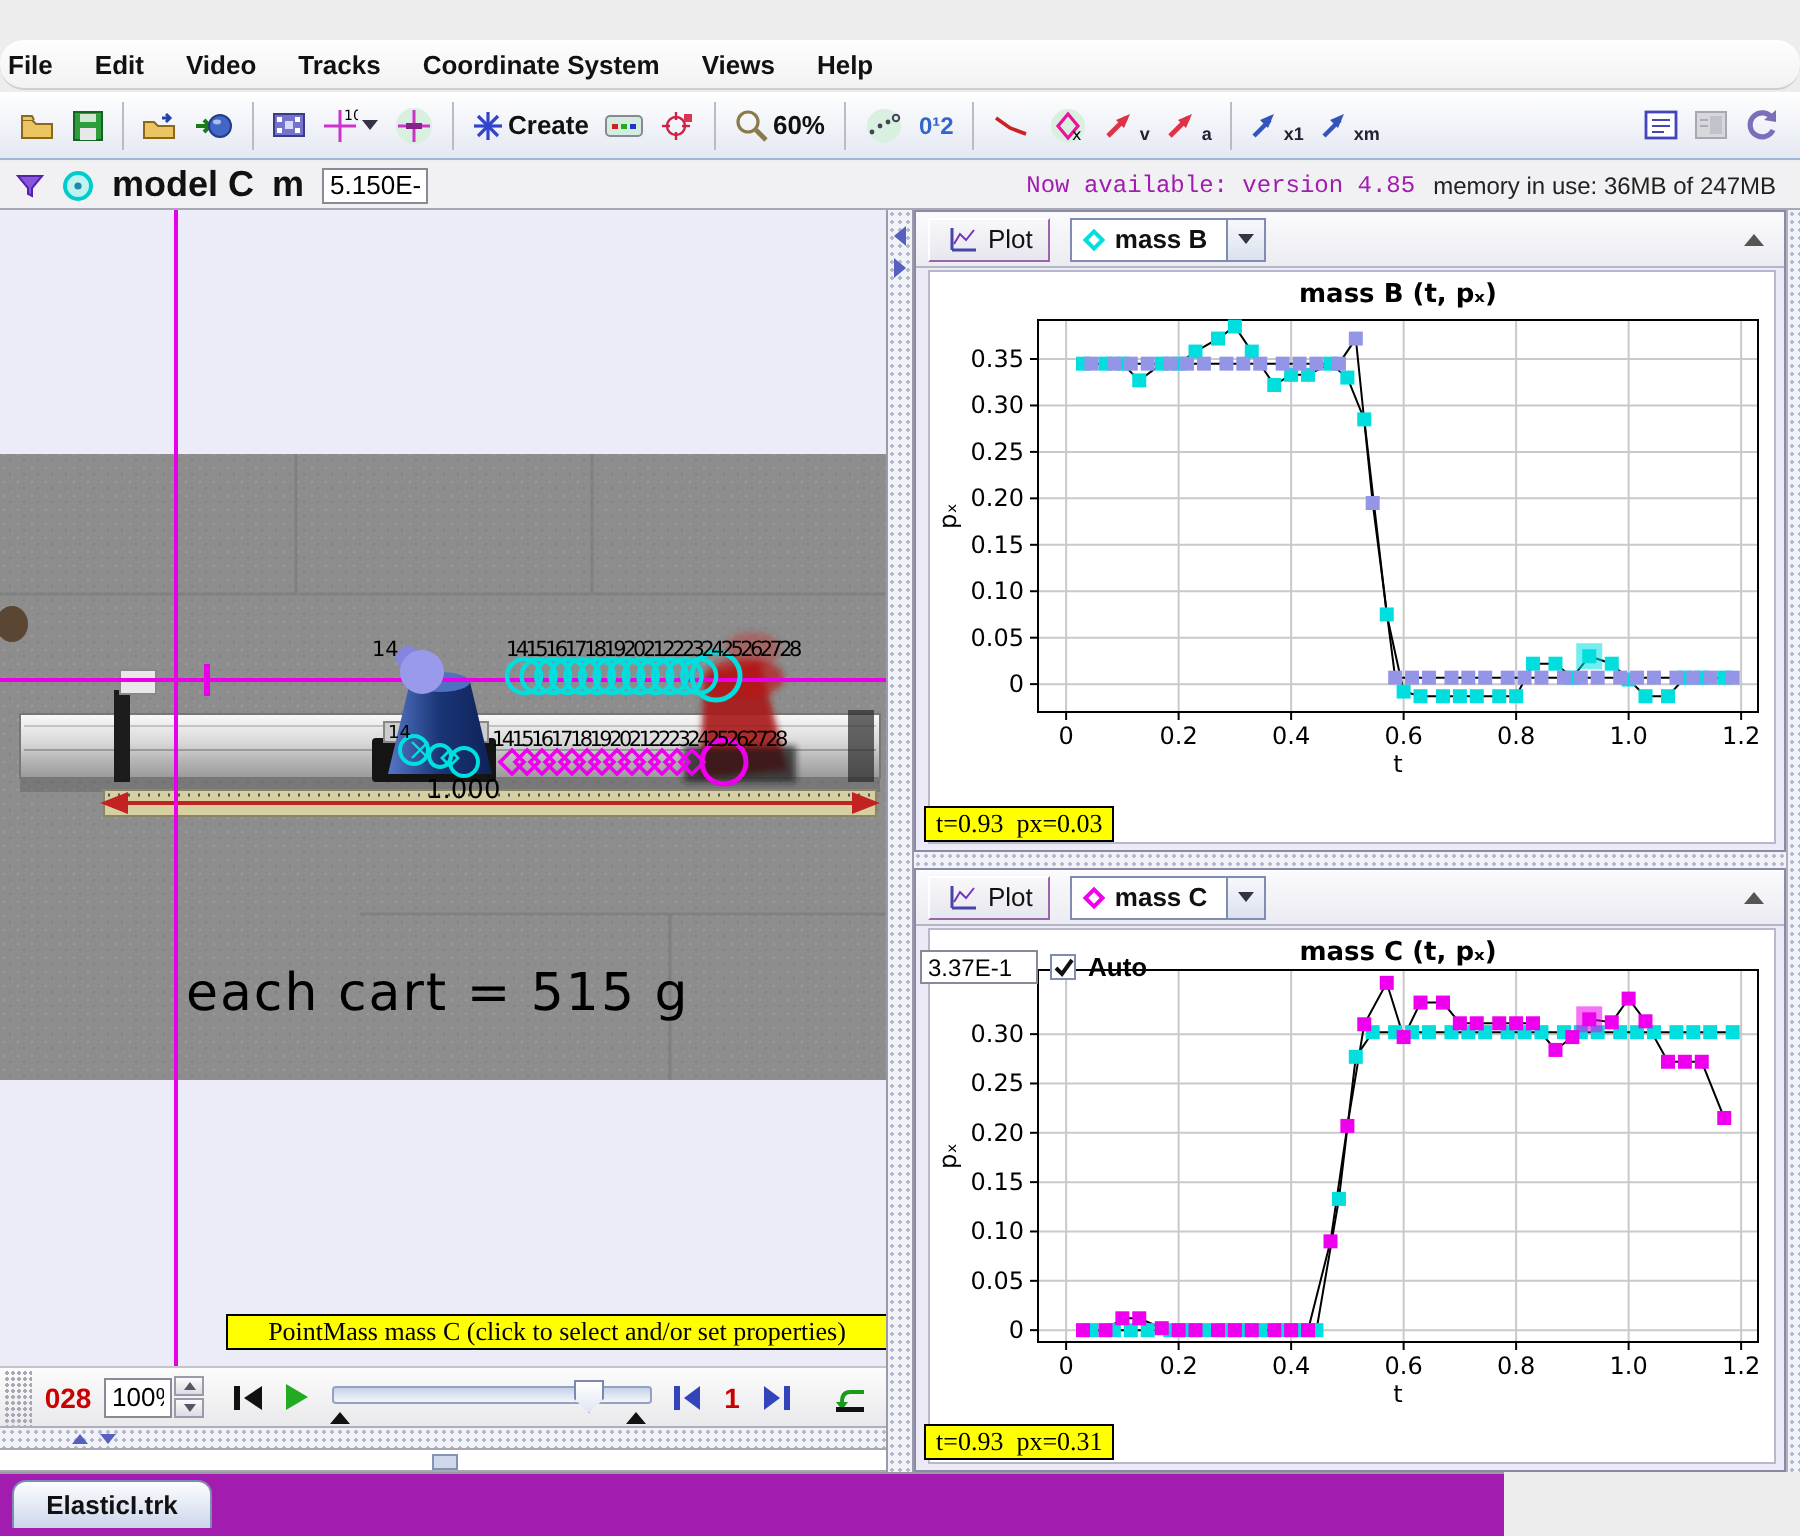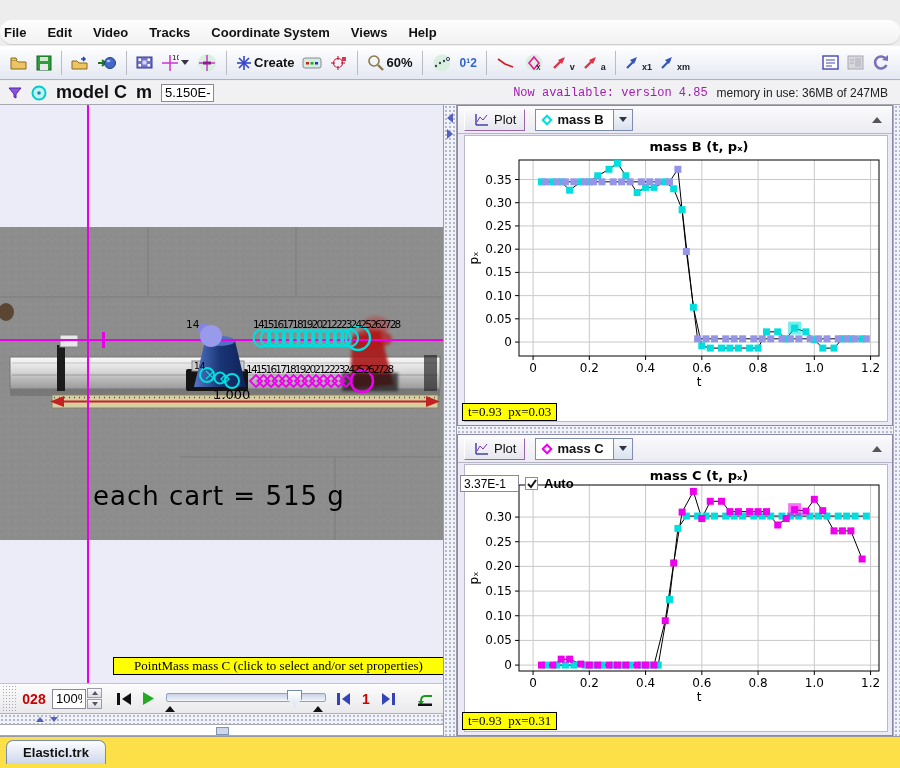--- a/index.html
+++ b/index.html
@@ -119,22 +119,22 @@
     padding:0 5px; white-space:pre; }
   #coords-0 { bottom:4px; } #coords-1 { bottom:5px; }
   #model-field-row { position:absolute; left:2px; top:40px; display:flex; align-items:center;
     gap:6px; z-index:3; }
   #model-field { width:59px; height:17px; font-size:12px; }
   .checkbox { width:13px; height:13px; background:#fff; border:1px solid #7f8db0;
     display:flex; align-items:center; justify-content:center; }
   #auto-label { font-size:13px; font-weight:bold; }
 
   
-  #tab-bar { position:absolute; left:0; top:736px; width:900px; height:32px;
-    background:#fde047; border-top:1px solid #9a9aa4; }
+  #tab-bar { position:absolute; left:0; top:736px; width:752px; height:32px;
+    background:#a21caf; border-top:1px solid #9a9aa4; }
   #file-tab { position:absolute; left:6px; top:3px; width:100px; height:24px;
     background:linear-gradient(#fdfdff,#ccd6ea); border:1px solid #7a8cb0; border-bottom:none;
     border-radius:7px 7px 0 0; display:flex; align-items:center; justify-content:center;
     font-size:13px; font-weight:bold; color:#111; }
 </style>
 </head>
 <body>
 
 <div id="app">
 

